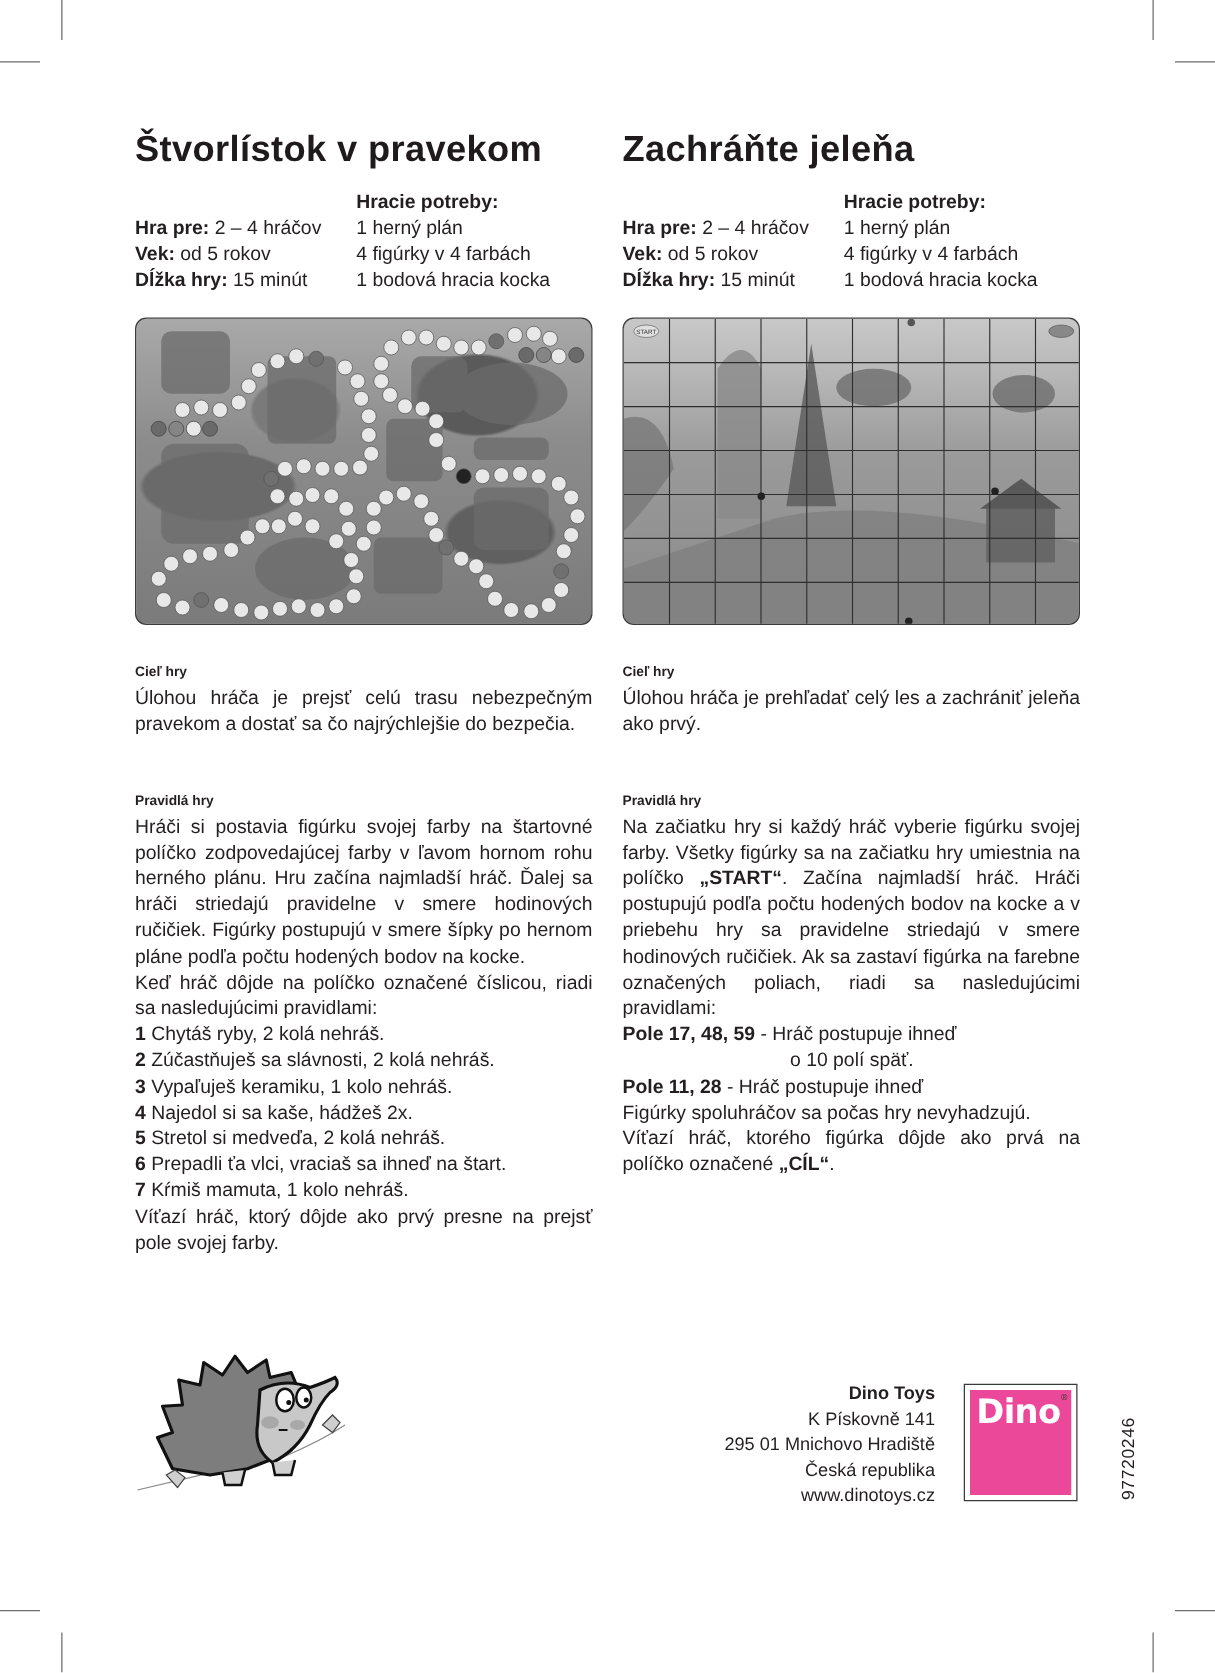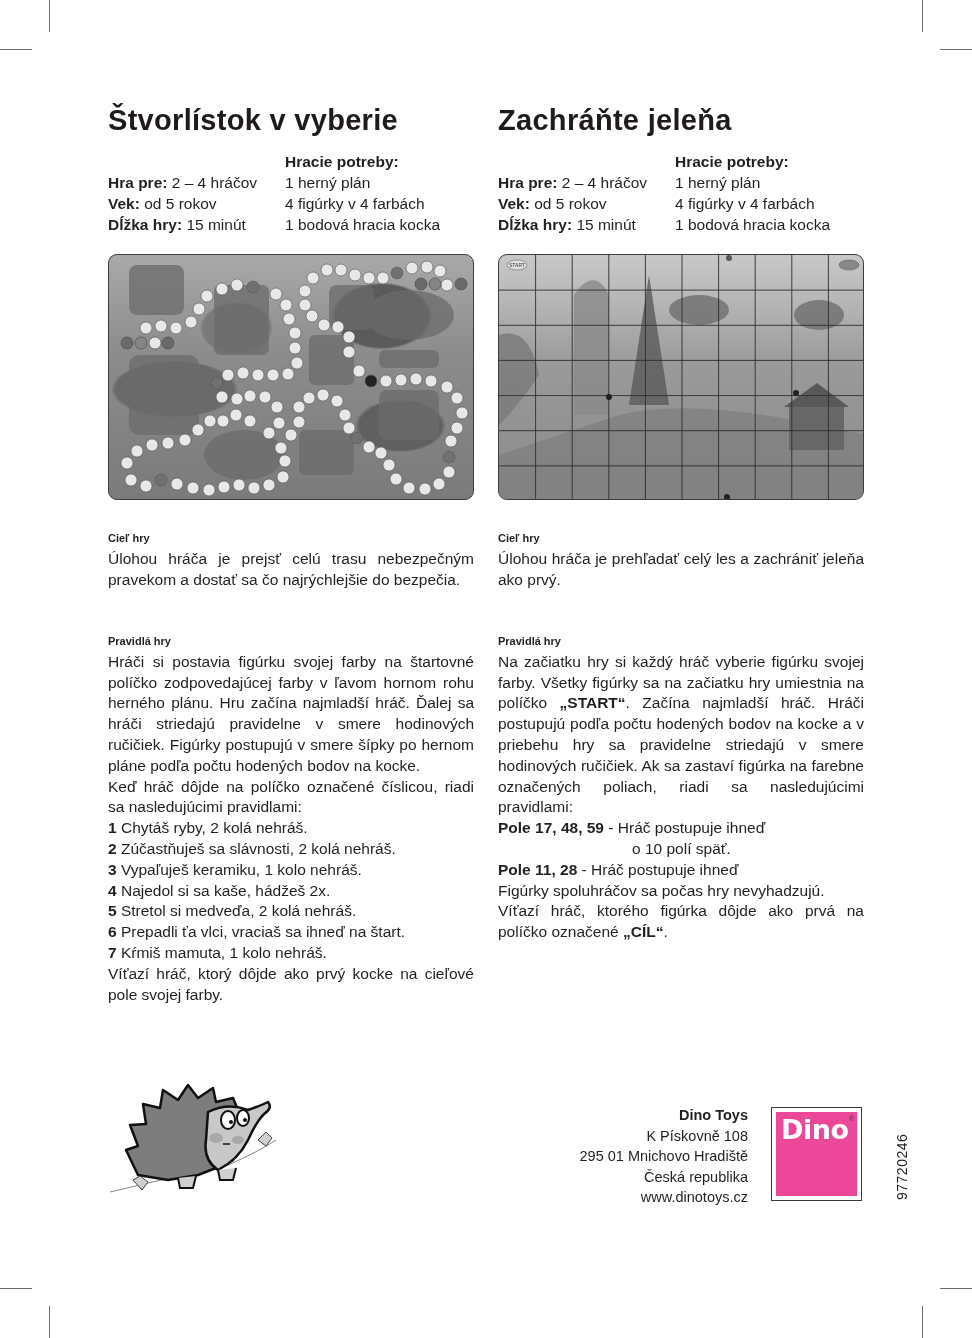--- a/index.html
+++ b/index.html
@@ -176,21 +176,21 @@
 <div class="crop v" style="left:49px; top:0;"></div>
 <div class="crop h" style="left:0; top:49px;"></div>
 <div class="crop v" style="left:922px; top:0;"></div>
 <div class="crop h" style="left:940px; top:49px;"></div>
 <div class="crop v" style="left:49px; top:1306px;"></div>
 <div class="crop h" style="left:0; top:1288px;"></div>
 <div class="crop v" style="left:922px; top:1306px;"></div>
 <div class="crop h" style="left:940px; top:1288px;"></div>
 
 <div class="col left">
-  <h1 class="game-title">Štvorlístok v vyberie</h1>
+  <h1 class="game-title">Štvorlístok v pravekom</h1>
   <div class="info">
     <div class="basics">
       <div class="row"><b>Hra pre:</b> <span>2 – 4 hráčov</span></div>
       <div class="row"><b>Vek:</b> <span>od 5 rokov</span></div>
       <div class="row"><b>Dĺžka hry:</b> <span>15 minút</span></div>
     </div>
     <div class="supplies">
       <div class="row"><b>Hracie potreby:</b></div>
       <div class="row">1 herný plán</div>
       <div class="row">4 figúrky v 4 farbách</div>
@@ -336,21 +336,21 @@
     <h3>Pravidlá hry</h3>
     <p>Hráči si postavia figúrku svojej farby na štartovné políčko zodpovedajúcej farby v ľavom hornom rohu herného plánu. Hru začína najmladší hráč. Ďalej sa hráči striedajú pravidelne v smere hodinových ručičiek. Figúrky postupujú v smere šípky po hernom pláne podľa počtu hodených bodov na kocke.</p>
     <p>Keď hráč dôjde na políčko označené číslicou, riadi sa nasledujúcimi pravidlami:</p>
     <div class="rule-line"><b>1</b> <span>Chytáš ryby, 2 kolá nehráš.</span></div>
     <div class="rule-line"><b>2</b> <span>Zúčastňuješ sa slávnosti, 2 kolá nehráš.</span></div>
     <div class="rule-line"><b>3</b> <span>Vypaľuješ keramiku, 1 kolo nehráš.</span></div>
     <div class="rule-line"><b>4</b> <span>Najedol si sa kaše, hádžeš 2x.</span></div>
     <div class="rule-line"><b>5</b> <span>Stretol si medveďa, 2 kolá nehráš.</span></div>
     <div class="rule-line"><b>6</b> <span>Prepadli ťa vlci, vraciaš sa ihneď na štart.</span></div>
     <div class="rule-line"><b>7</b> <span>Kŕmiš mamuta, 1 kolo nehráš.</span></div>
-    <p>Víťazí hráč, ktorý dôjde ako prvý kocke na cieľové pole svojej farby.</p>
+    <p>Víťazí hráč, ktorý dôjde ako prvý presne na prejsť pole svojej farby.</p>
   </div>
 </div>
 
 <div class="col right">
   <h1 class="game-title">Zachráňte jeleňa</h1>
   <div class="info">
     <div class="basics">
       <div class="row"><b>Hra pre:</b> <span>2 – 4 hráčov</span></div>
       <div class="row"><b>Vek:</b> <span>od 5 rokov</span></div>
       <div class="row"><b>Dĺžka hry:</b> <span>15 minút</span></div>
@@ -435,21 +435,21 @@
     <line x1="115" y1="64" x2="122" y2="64" stroke="#111" stroke-width="1.5"></line>
     <path d="M110 90 L112 100 L125 100 L128 88" fill="#d0d0d0" stroke="#111" stroke-width="2"></path>
     <path d="M70 98 L72 108 L85 108 L88 96" fill="#d0d0d0" stroke="#111" stroke-width="2"></path>
     <path d="M150 60 L158 52 L164 58 L158 66 Z" fill="#cfcfcf" stroke="#444" stroke-width="1"></path>
     <path d="M25 100 L32 96 L40 102 L34 110 Z" fill="#cfcfcf" stroke="#444" stroke-width="1"></path>
   </svg>
 </div>
 
 <div class="company">
   <div class="name">Dino Toys</div>
-  <div>K Pískovně 108</div>
+  <div>K Pískovně 141</div>
   <div>295 01 Mnichovo Hradiště</div>
   <div>Česká republika</div>
   <div>www.dinotoys.cz</div>
 </div>
 
 <div class="logo-box">
   <div class="logo-inner">
     <span class="logo-text">Dino</span>
     <span class="logo-reg">®</span>
   </div>

